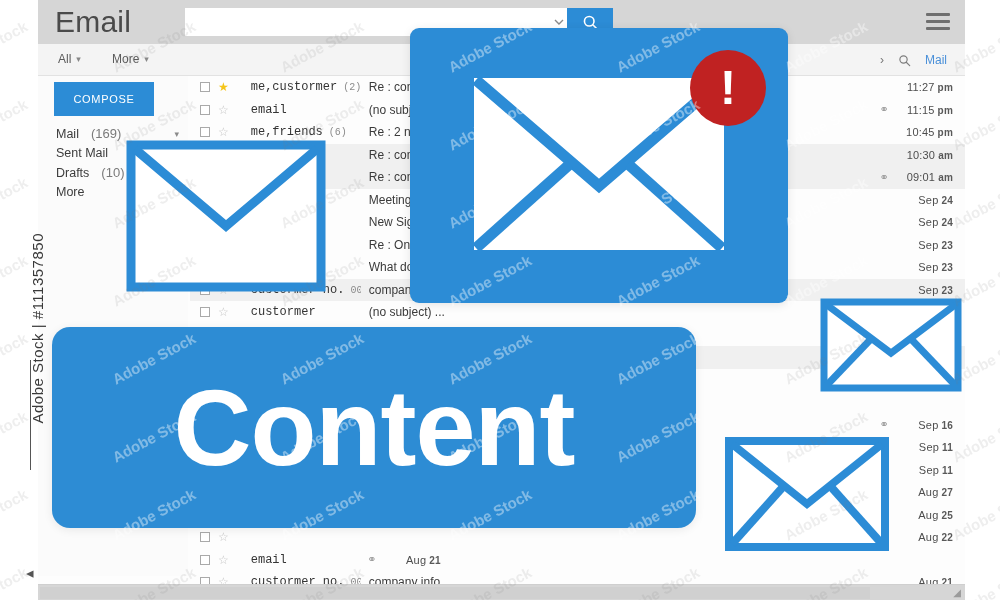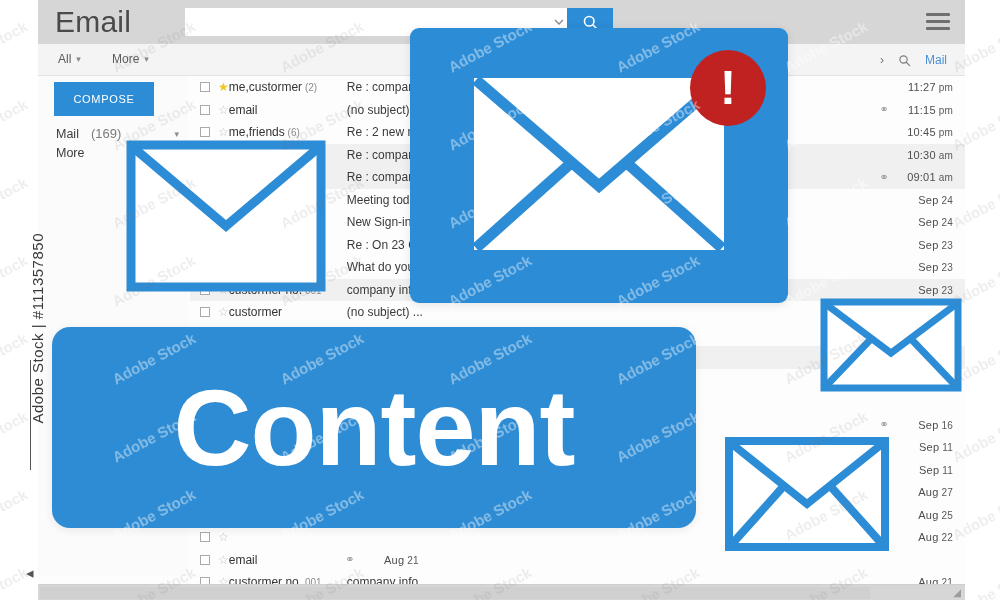--- a/index.html
+++ b/index.html
@@ -90,35 +90,35 @@
     font-size: 12px; color: #3a3a3a;
   }
   .mrow.alt { background: #f0f0f0; }
   .mrow .cb {
     width: 10px; height: 10px; border: 1px solid #a9a9a9; background: #fff;
     margin-left: 10px; flex: 0 0 auto;
   }
   .mrow .star { margin-left: 8px; font-size: 12px; color: #c7c7c7; flex: 0 0 auto; }
   .mrow .star.on { color: #f5c518; }
   .mrow .sender {
-    margin-left: 0; width: 110px; flex: 0 0 auto;
-    overflow: hidden; white-space: nowrap; color: #333;
+    margin-left: 22px; width: 110px; flex: 0 0 auto;
+    overflow: hidden; white-space: nowrap; color: #333; font-family: Liberation Mono, monospace;
   }
   .mrow .sender .sub { font-size: 10px; color: #8b8b8b; }
   .mrow .subject {
     margin-left: 8px; flex: 1 1 auto; overflow: hidden; white-space: nowrap; color: #3a3a3a;
   }
   .mrow .clip {
     width: 22px; flex: 0 0 auto; text-align: center; font-size: 11px; color: #9a9a9a;
   }
   .mrow .time {
     width: 70px; flex: 0 0 auto; text-align: right; padding-right: 12px;
     font-size: 11px; color: #4d4d4d; letter-spacing: .2px;
   }
-  .mrow .time .d { font-size: 10px; color: #595959; }
+  .mrow .time .d { font-size: 10px; color: #595959; font-weight: bold; }
 
   
   .hscroll {
     position: absolute; left: 38px; bottom: 0; width: 927px; height: 16px;
     background: #d6d6d6; border-top: 1px solid #cfcfcf;
   }
   .hscroll .thumb {
     position: absolute; left: 2px; top: 2px; width: 830px; height: 12px; background: #d0d0d0;
   }
   .resize-grip { position: absolute; right: 4px; bottom: 2px; font-size: 10px; color: #9b9b9b; }
@@ -214,20 +214,27 @@
     </div>
   </div>
 
   <div class="sidebar">
     <div class="compose-btn">COMPOSE</div>
     <div class="folder-list" id="folder-list">
         <div class="folder">
           <span>Mail</span>
           <span class="cnt">(169)</span>
           <span class="fchev">▾</span>
+        </div>
+        <div class="folder">
+          <span>Sent Mail</span>
+        </div>
+        <div class="folder">
+          <span>Drafts</span>
+          <span class="cnt">(10)</span>
         </div>
         <div class="folder">
           <span>More</span>
         </div>
       </div>
   </div>
 
   <div class="maillist" id="maillist">
       <div class="mrow">
         <div class="cb"></div>

